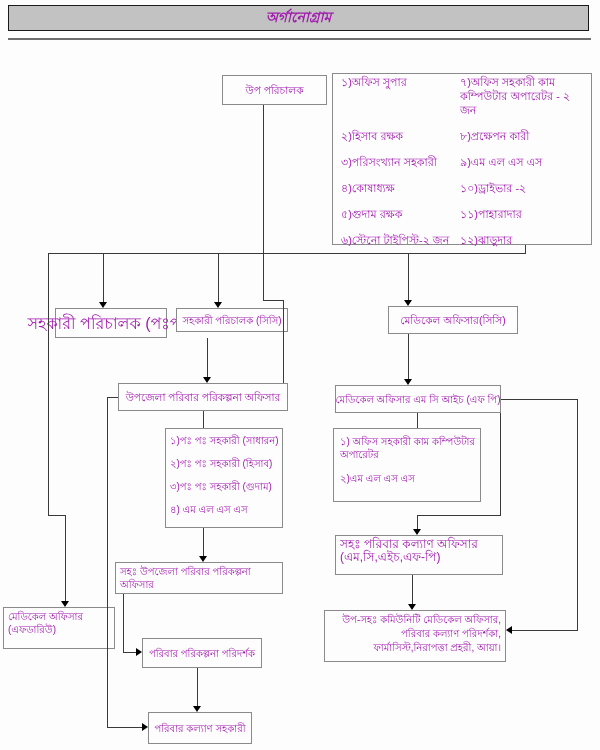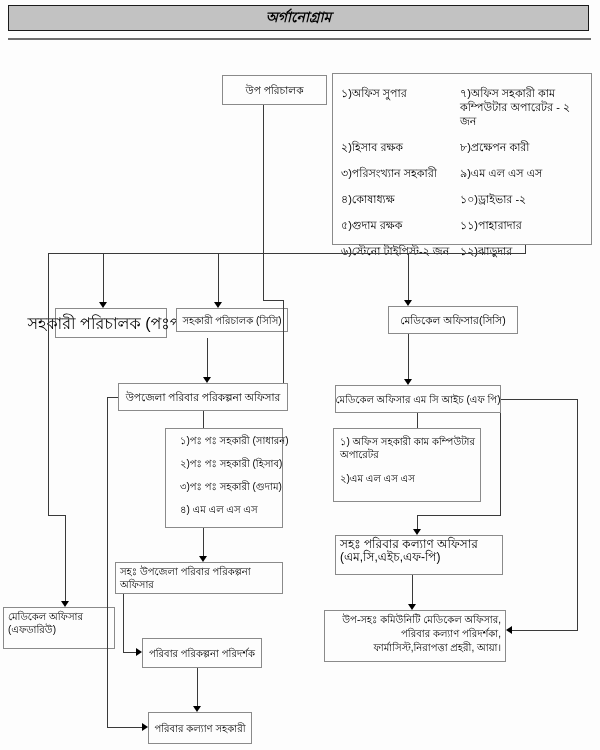--- a/index.html
+++ b/index.html
@@ -1,29 +1,29 @@
 <!DOCTYPE html>
 <html><head>
 <meta charset="utf-8">
 <style>
   html,body{margin:0;padding:0;background:#ffffff;}
   #page{position:relative;width:600px;height:750px;background:#fdfdfd;overflow:hidden;
-        font-family:"Liberation Sans","DejaVu Sans",sans-serif;color:#000000;}
+        font-family:"Liberation Sans","DejaVu Sans",sans-serif;color:#a21caf;}
   .titlebar{position:absolute;left:8px;top:5px;width:579px;height:24px;background:#c2c2c2;
             border:1px solid #1a1a1a;display:flex;align-items:center;justify-content:center;
             font-size:14px;font-weight:bold;font-style:italic;}
   .rule{position:absolute;left:8px;top:38px;width:583px;height:2px;background:#6e6e6e;}
   .box{position:absolute;background:#fdfdfd;border:1px solid #8a8a8a;box-sizing:border-box;
        font-size:10.5px;line-height:13px;display:flex;align-items:center;justify-content:center;
        text-align:center;white-space:nowrap;overflow:visible;}
   .box.left{justify-content:flex-start;text-align:left;padding:2px 4px;}
   .pre{white-space:pre-line;}
   .wrapok{white-space:normal;}
   .listbox{position:absolute;background:#fdfdfd;border:1px solid #8a8a8a;box-sizing:border-box;
-           padding:12px 6px 4px 8px;font-size:11px;line-height:14px;}
+           padding:1px 6px 4px 8px;font-size:11px;line-height:14px;}
   .hqgrid{display:grid;grid-template-columns:115px 1fr;column-gap:4px;row-gap:12px;}
   .hqgrid .c1{white-space:nowrap;}
   .hqgrid .c2{white-space:normal;}
   .vstack .item{margin-bottom:11px;white-space:nowrap;}
   .vstack .item.wrapok{white-space:normal;}
   .ln{position:absolute;background:#3a3a3a;}
   .arr-d{position:absolute;width:0;height:0;border-left:4px solid transparent;
          border-right:4px solid transparent;border-top:6px solid #000;}
   .arr-r{position:absolute;width:0;height:0;border-top:4px solid transparent;
          border-bottom:4px solid transparent;border-left:6px solid #000;}
@@ -71,21 +71,21 @@
     <span>মেডিকেল অফিসার(সিসি)</span>
   </div>
 
   <div class="box" style="left:118px;top:383px;width:170px;height:28px;">
     <span>উপজেলা পরিবার পরিকল্পনা অফিসার</span>
   </div>
   <div class="box" style="left:335px;top:385px;width:166px;height:28px;font-size:10px;">
     <span>মেডিকেল অফিসার এম সি আইচ (এফ পি)</span>
   </div>
 
-  <div class="listbox vstack" style="left:165px;top:428px;width:118px;height:100px;font-size:10px;line-height:12px;padding:6px 4px 2px 14px;">
+  <div class="listbox vstack" style="left:165px;top:428px;width:118px;height:100px;font-size:10px;line-height:12px;padding:6px 4px 2px 4px;">
     <div class="item">১)পঃ পঃ সহকারী (সাধারন)</div>
     <div class="item">২)পঃ পঃ সহকারী (হিসাব)</div>
     <div class="item">৩)পঃ পঃ সহকারী (গুদাম)</div>
     <div class="item">৪) এম এল এস এস</div>
   </div>
 
   <div class="listbox vstack" style="left:333px;top:428px;width:148px;height:74px;font-size:10px;line-height:13px;padding:6px 4px 2px 6px;">
     <div class="item wrapok">১) অফিস সহকারী কাম কম্পিউটার অপারেটর</div>
     <div class="item">২)এম এল এস এস</div>
   </div>

